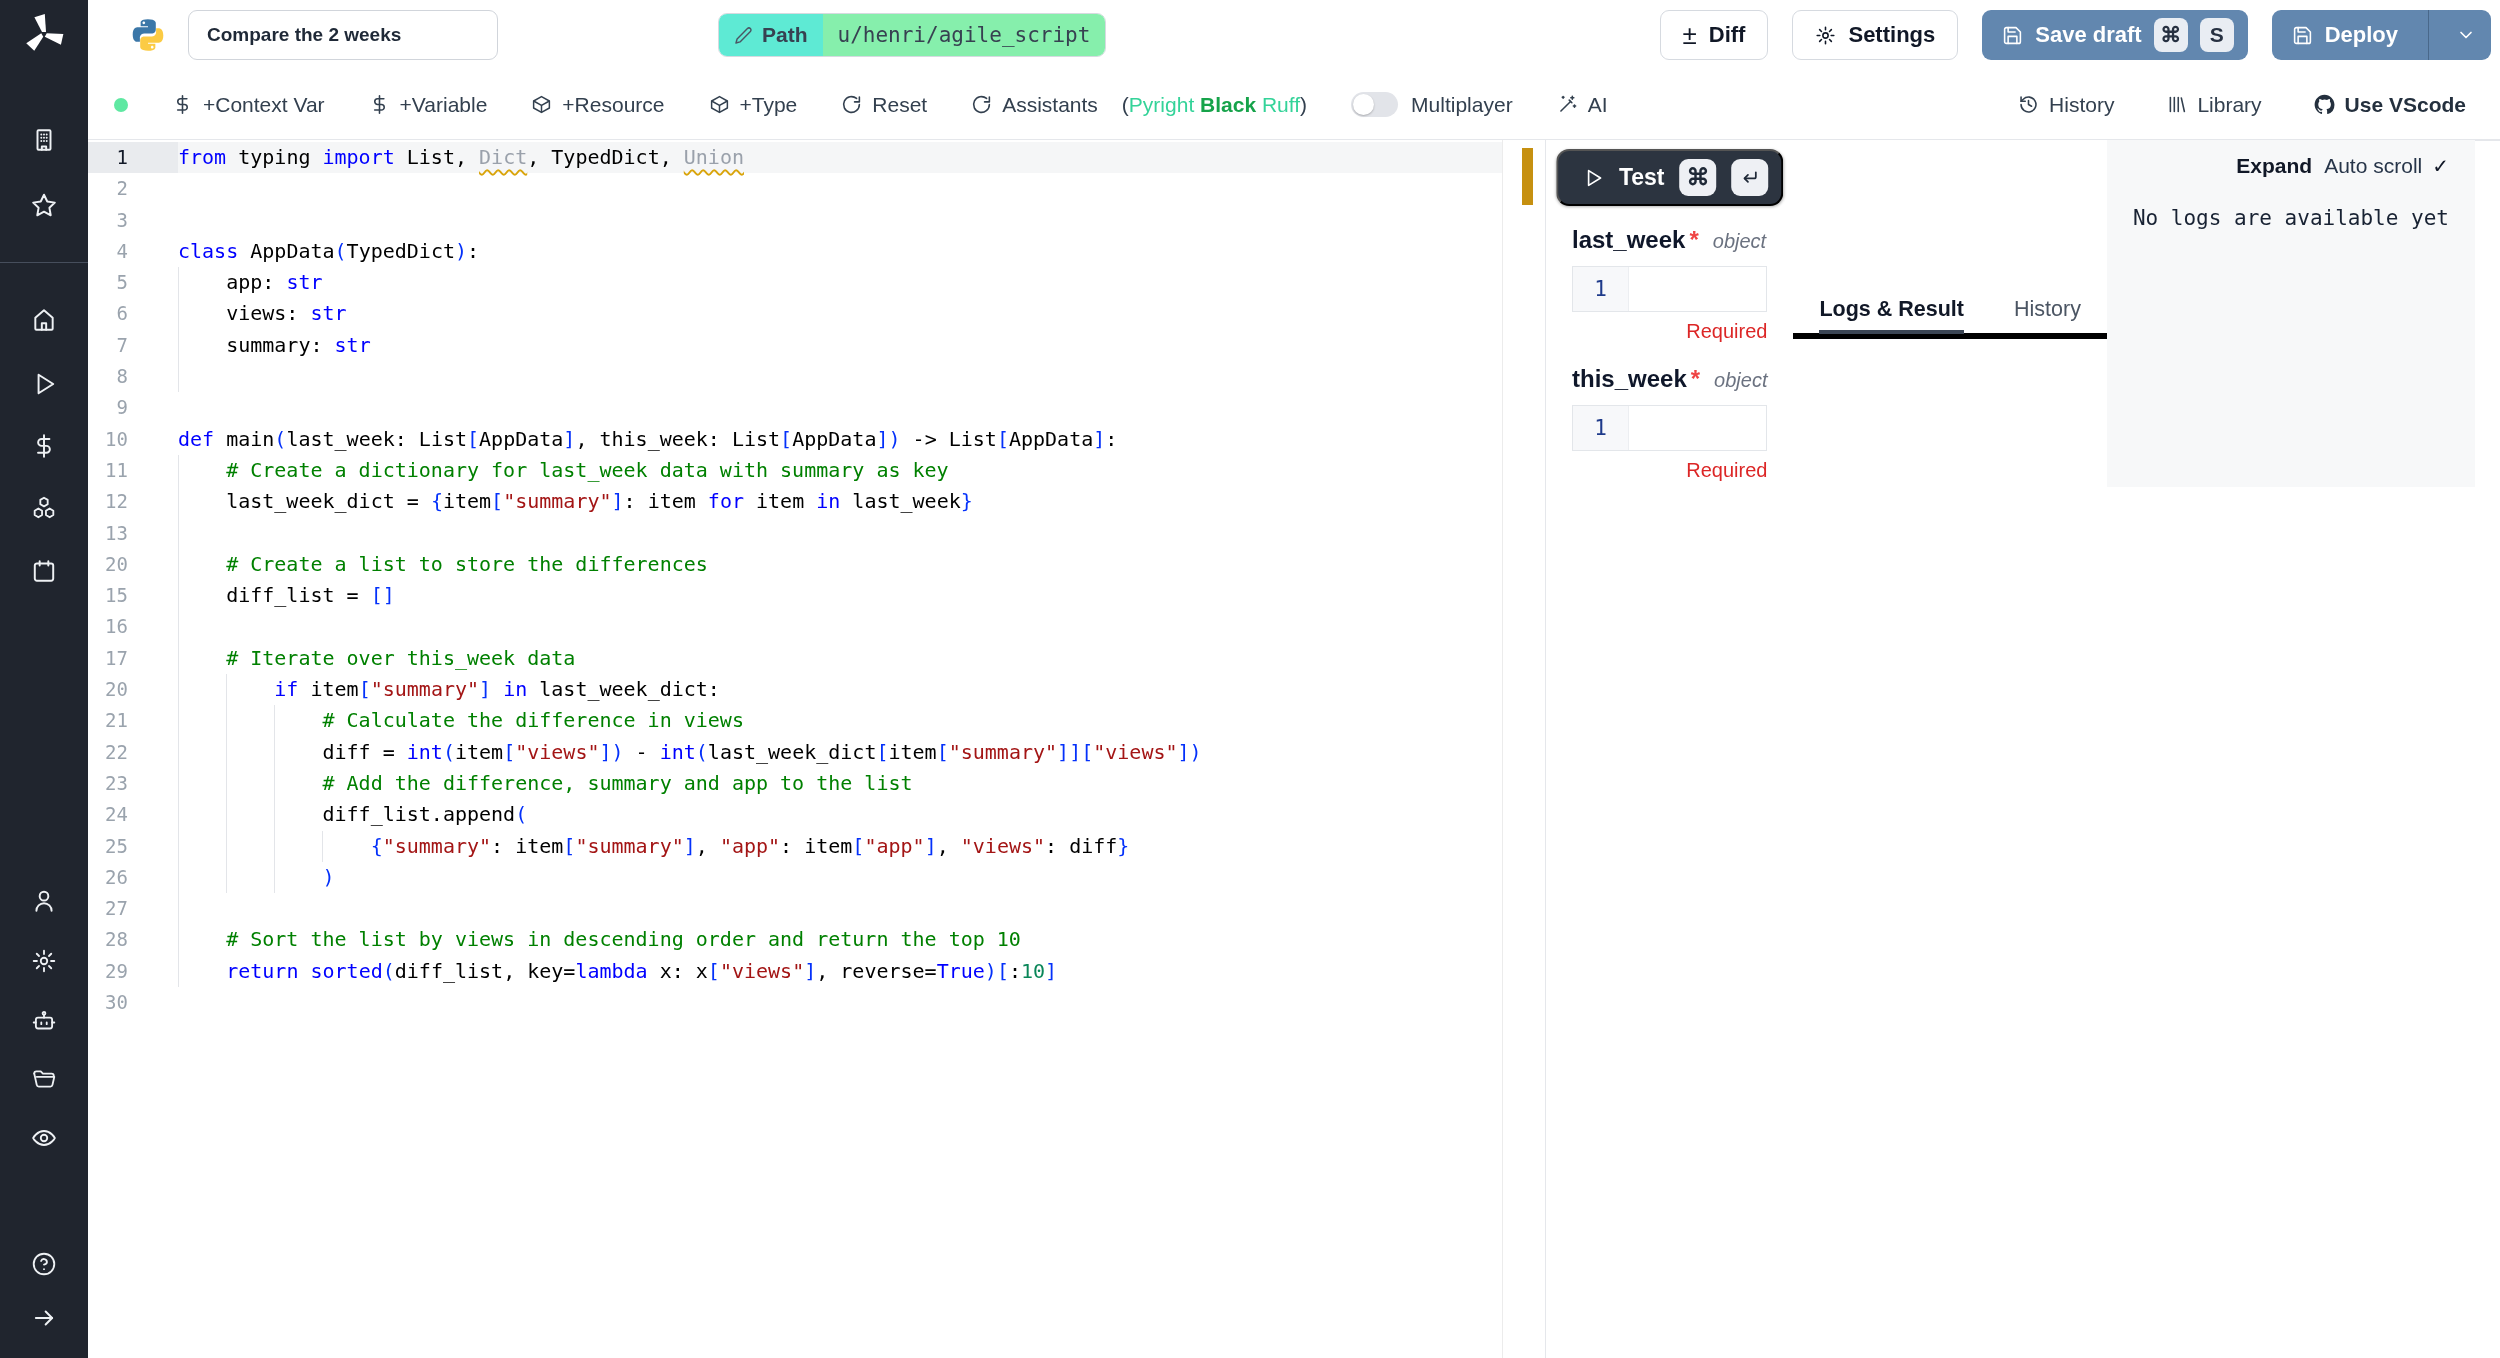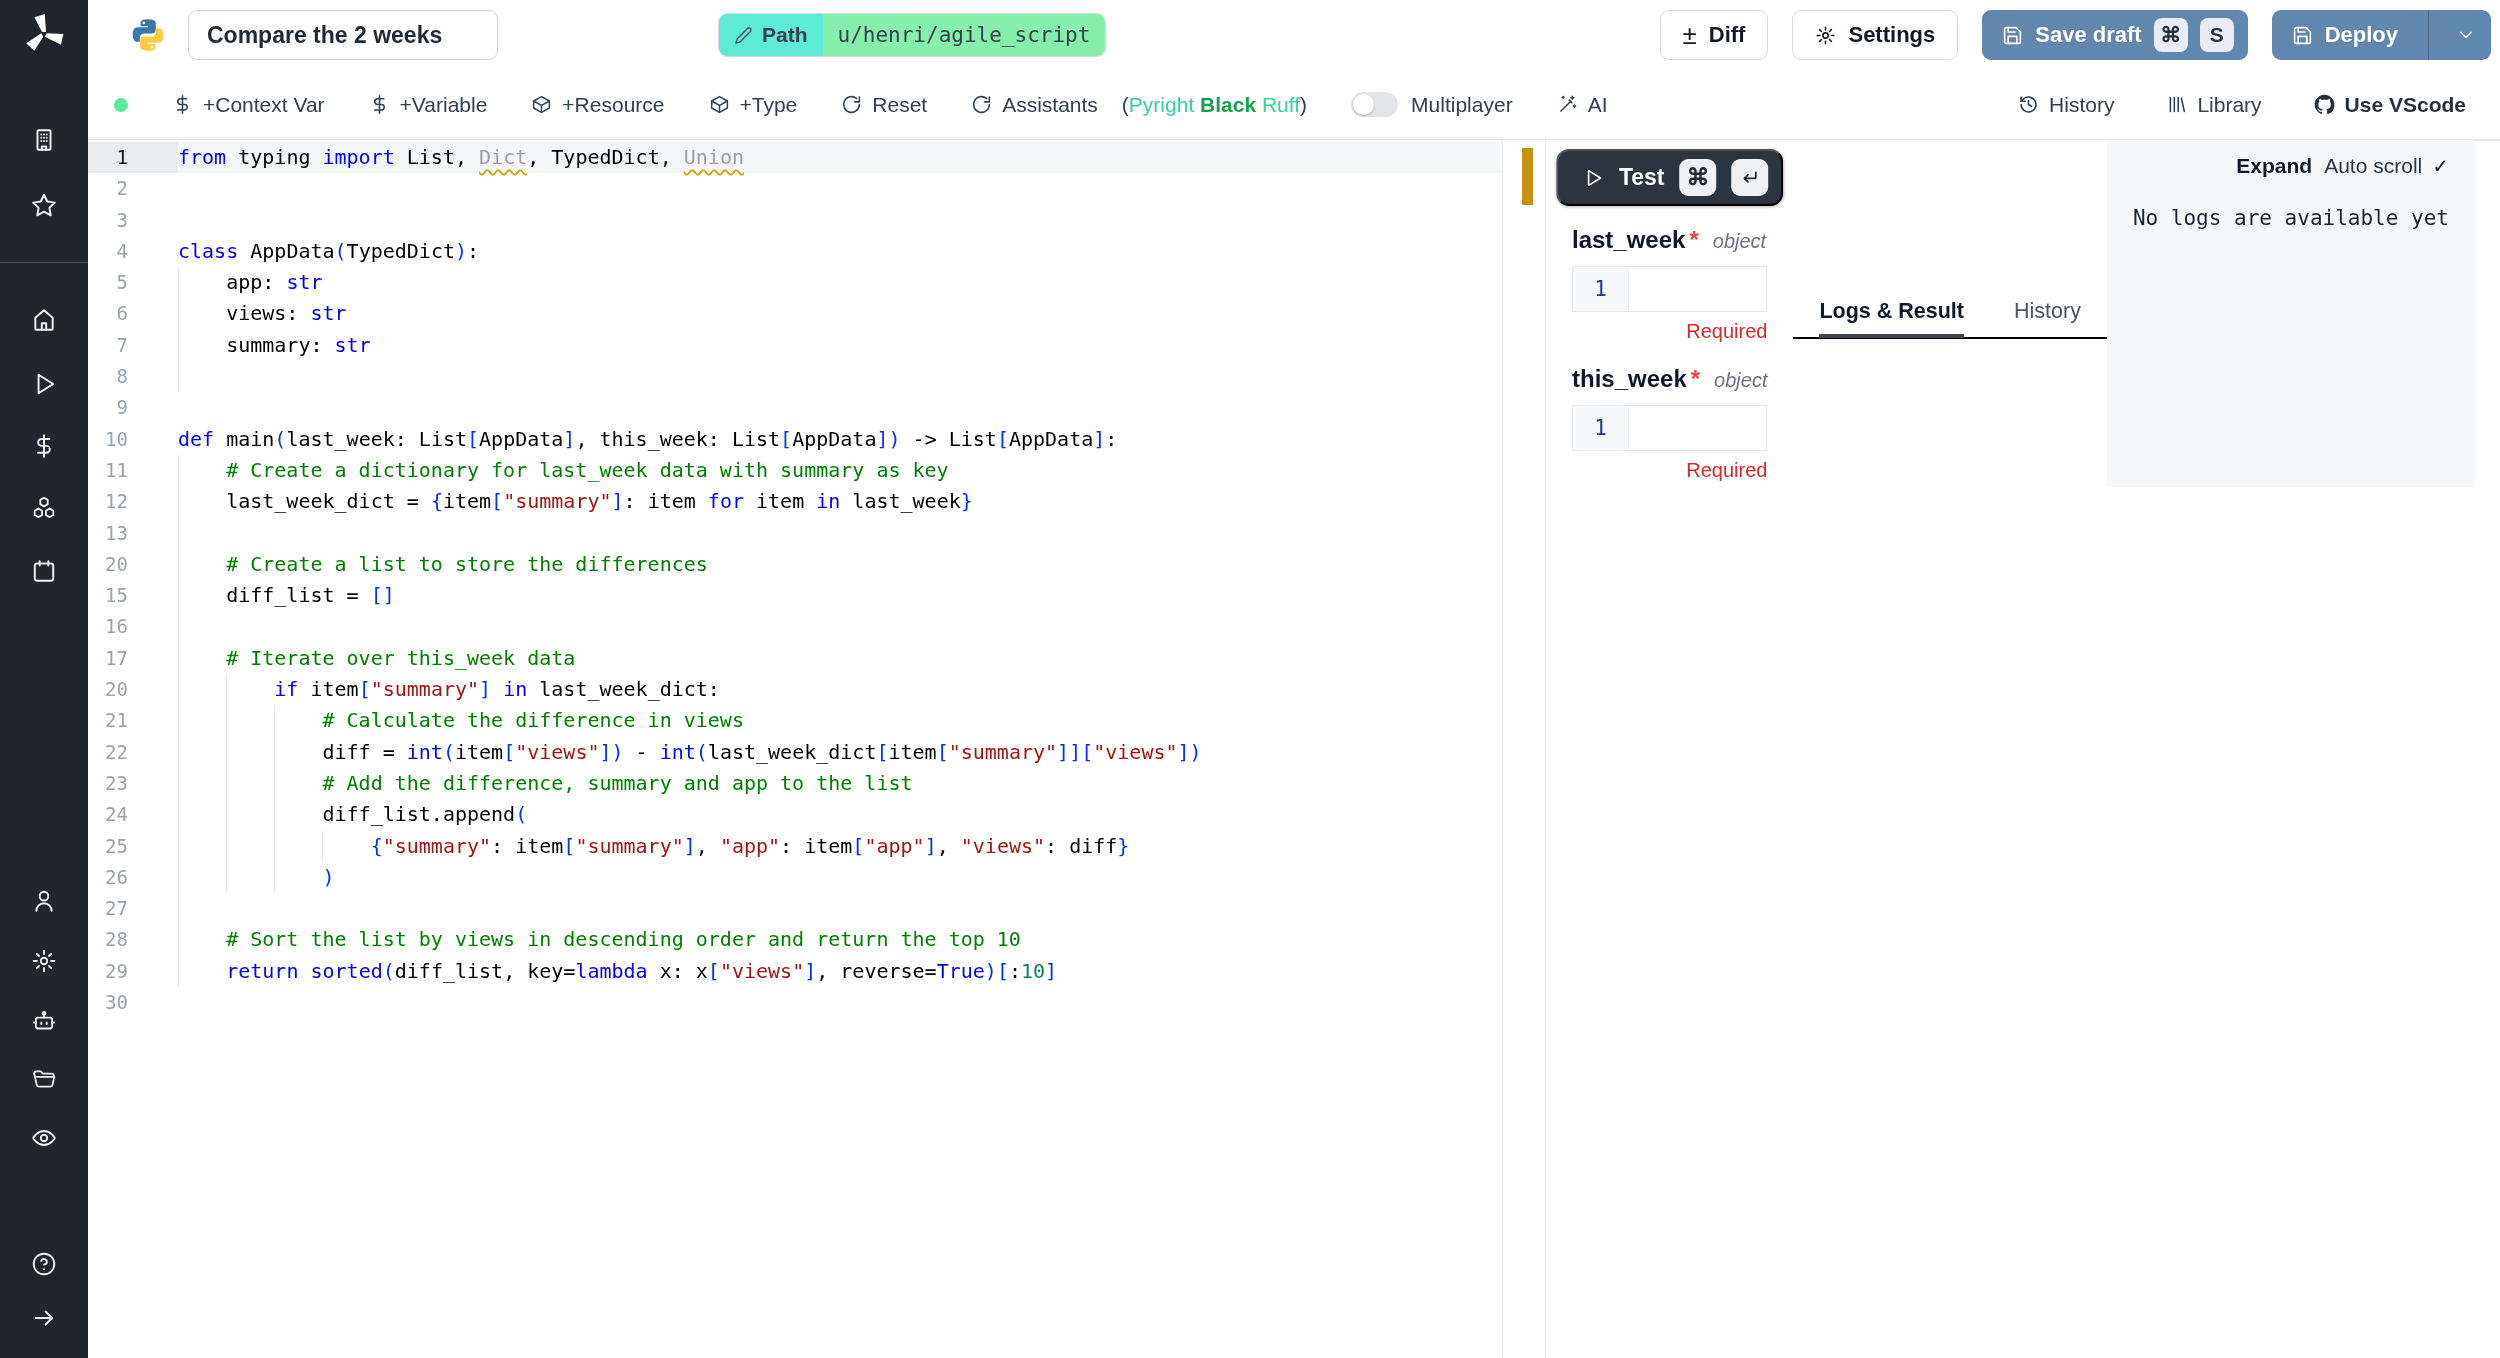--- a/index.html
+++ b/index.html
@@ -14,21 +14,21 @@
   .sb-logo { position:absolute; left:20px; top:10px; width:48px; height:48px; }
   .side-div { position:absolute; left:0; right:0; top:262px; height:1px; background:#464e5c; }
 
   
   .main { flex:1; display:flex; flex-direction:column; min-width:0; }
 
   
   .topbar { flex:none; height:70px; display:flex; align-items:center; background:#fff; }
   .py-logo { margin-left:42px; width:36px; height:36px; flex:none; }
   .title-box { margin-left:22px; width:310px; height:50px; border:1px solid #d1d5db; border-radius:9px;
-               display:flex; align-items:center; padding:0 18px; font-size:23px; font-weight:700; color:#1f2937; }
+               display:flex; align-items:center; padding:0 18px; font-size:19px; font-weight:700; color:#1f2937; }
   .path-group { margin-left:220px; height:44px; display:flex; border:1px solid #d6dae0; border-radius:9px; overflow:hidden; }
   .path-label { background:#5eead4; display:flex; align-items:center; gap:9px; padding:0 15px;
                 font-size:21px; font-weight:600; color:#374151; }
   .path-label svg { width:19px; height:19px; }
   .path-value { background:#86efac; display:flex; align-items:center; padding:0 15px;
                 font-family:"DejaVu Sans Mono",monospace; font-size:21px; color:#374151; }
   .tb-right { margin-left:auto; display:flex; align-items:center; gap:24px; margin-right:9px; }
   .btn { height:50px; border-radius:9px; display:flex; align-items:center; gap:12px; font-size:22px; font-weight:600; }
   .btn-light { background:#fff; border:1px solid #d6dae0; color:#111827; padding:0 22px; }
   .btn-blue { background:#6287af; color:#fff; border:none; }
@@ -93,21 +93,21 @@
   .arg-star { color:#ef4444; font-size:24px; font-weight:700; margin-left:-10px; }
   .arg-type { font-size:20px; font-style:italic; color:#6b7280; }
   .arg-input { margin-top:12px; height:46px; border:1px solid #e3e6ea; display:flex; background:#fff; }
   .arg-gut { flex:none; width:56px; background:#f7f8fa; border-right:1px solid #eceef1; display:flex;
              align-items:center; justify-content:center; font-family:"DejaVu Sans Mono",monospace;
              font-size:21px; color:#1e3a8a; }
   .arg-edit { flex:1; }
   .required { margin-top:8px; text-align:right; font-size:20px; color:#dc2626; }
 
   .tabs { flex:none; margin-top:148px; height:51px; display:flex; gap:50px; padding:0 26px;
-          border-bottom:2px solid #000000; align-items:stretch;justify-content:center; }
+          border-bottom:6px solid #000000; align-items:stretch;justify-content:center; }
   .tab { display:flex; align-items:center; font-size:21.5px; border-bottom:4px solid transparent; margin-bottom:-1px; }
   .tab.active { color:#111827; font-weight:600; border-bottom-color:#3b4554; }
   .tab.idle { color:#4b5563; font-weight:500; }
 
   .logs { flex:none; height:347px; background:#f7f8f9; position:relative; padding:14px 26px; }
   .logs-ctl { position:absolute; top:14px; right:26px; display:flex; align-items:center; gap:12px; font-size:21px; }
   .expand { font-weight:700; color:#111827; }
   .autoscroll { color:#273549; display:flex; align-items:center; gap:10px; }
   .checkmark { font-size:20px; color:#111827; }
   .nologs { margin-top:52px; font-family:"DejaVu Sans Mono",monospace; font-size:21px; color:#182233; }

